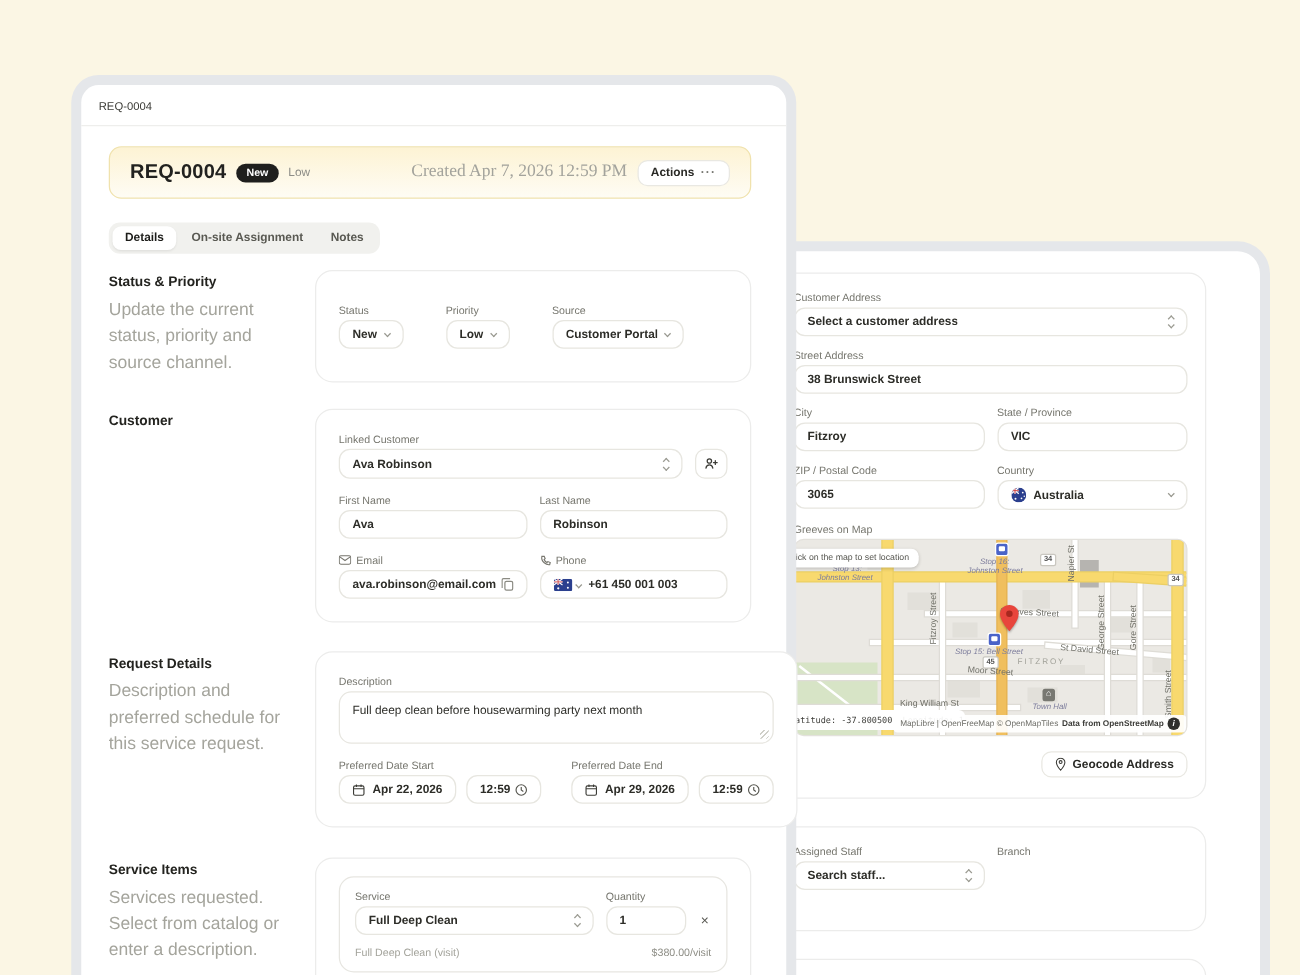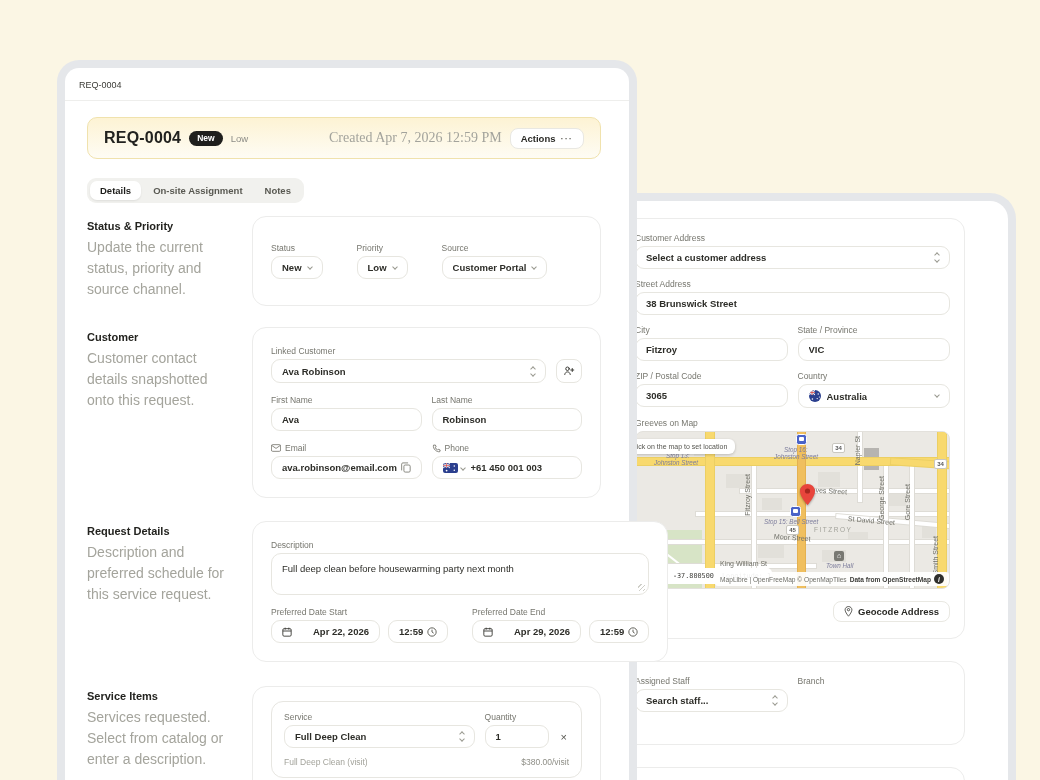--- a/index.html
+++ b/index.html
@@ -77,21 +77,21 @@
   }
   .flag { width:15px; height:10px; border-radius:2px; overflow:hidden; display:inline-block; flex:0 0 auto; margin-right:3px; }
   .flag-round { width:12px; height:12px; border-radius:50%; overflow:hidden; display:inline-block; flex:0 0 auto; margin-right:6px; }
 
   .sec-req .card { padding:18px; }
   .textarea { position:relative; border:1px solid #e7e6e0; border-radius:10px; padding:9px 10px 20px; font-size:9.5px; font-weight:500; color:#2d2d28; }
   .resize-grip { position:absolute; right:3px; bottom:3px; width:7px; height:7px;
     background:repeating-linear-gradient(135deg, transparent 0 2px, #cfcfc8 2px 3px); }
   .dt-group { flex:1; }
   .dt-row { display:flex; gap:8px; }
-  .pill-date { flex:0 0 92px; justify-content:flex-start; gap:21px; }
+  .pill-date { flex:0 0 92px; justify-content:flex-start; gap:6px; }
   .pill-time { flex:0 0 60px; justify-content:space-between; }
 
   .sec-svc .card { padding:14px 18px 30px; }
   .item-card { border:1px solid #e7e6e1; border-radius:12px; padding:10px 12px 10px; }
   .xbtn { font-size:11px; color:#55554f; background:none; border:none; cursor:pointer; padding:0 2px; margin-bottom:5px; }
   .item-foot { display:flex; justify-content:space-between; margin-top:9px; font-size:8.5px; color:#a3a39b; }
   .item-rate { color:#8e8e86; }
 
   
   .rp-content { padding:17px 43px 0 12px; }
@@ -370,21 +370,20 @@
               </div>
             </div>
           </div>
         </div>
       </div>
 
       
       <div class="section sec-cust" style="margin-top:21px">
         <div class="scol">
           <h3>Customer</h3>
-          <p>Customer contact details snapshotted onto this request.</p>
         </div>
         <div class="card">
           <span class="lbl">Linked Customer</span>
           <div class="row">
             <div class="ctrl grow">
               <span class="val" style="font-weight:700">Ava Robinson</span>
               <span class="stepper">
                   <i class="up"></i>
                   <i class="dn"></i>
                 </span>

